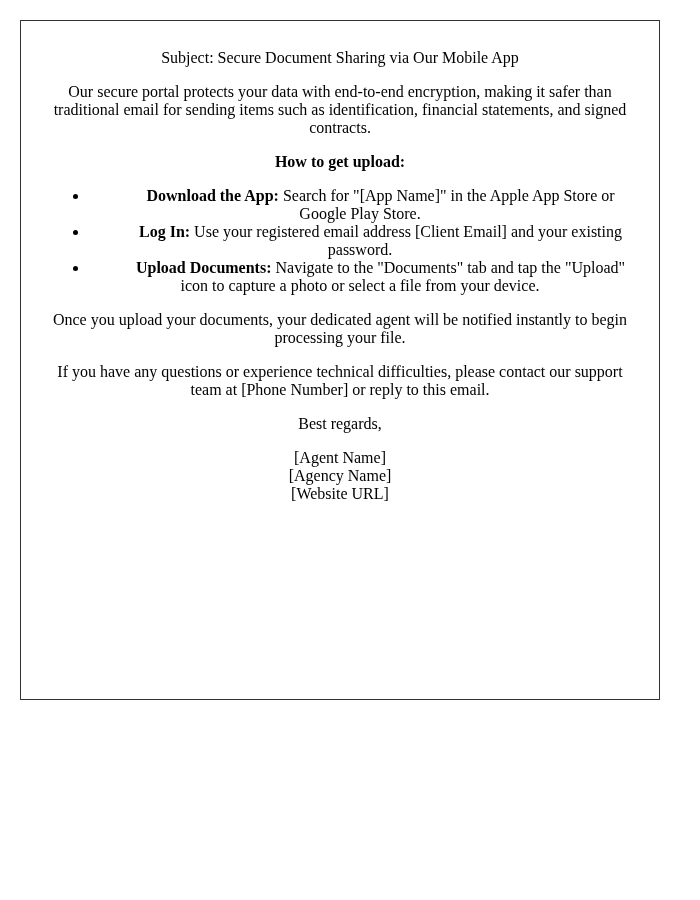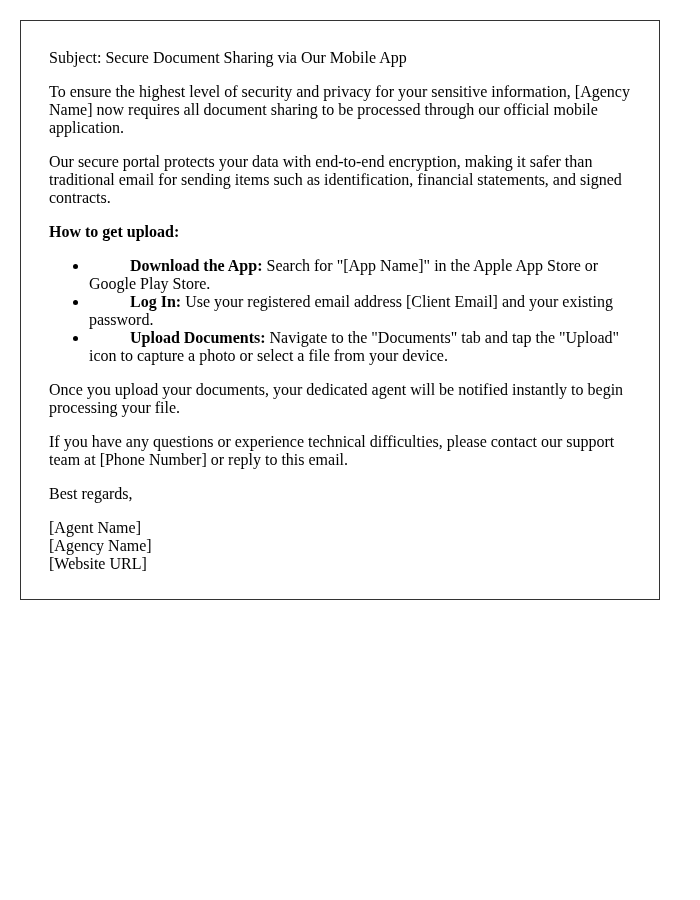--- a/index.html
+++ b/index.html
@@ -12,26 +12,27 @@
       height: 900px;
       position: relative;
       font-family: "Liberation Serif", "DejaVu Serif", serif;
       color: #000000;
     }
     .page {
       position: absolute;
       left: 20px;
       top: 20px;
       width: 640px;
-      height: 580px;
+      height: 680px;
       border: 1px solid #333333;
       box-sizing: border-box;
       padding: 28px 28px 0 28px;
       font-size: 16px;
       line-height: 18px;
+      text-align: center;
     }
     .page p {
       margin: 0 0 16px 0;
     }
     .page .subject { margin-top: 0; }
     .page .heading { font-weight: bold; }
     .page ul {
       margin: 0 0 16px 0;
       padding-left: 40px;
     }
@@ -39,21 +40,20 @@
       margin: 0;
     }
     .page ul li b { font-weight: bold; margin-left: 41px; }
     .sig-line { display: block; font-family: Liberation Serif, serif; }
   </style>
 </head>
 <body>
 
 <div class="page">
   <p class="subject">Subject: Secure Document Sharing via Our Mobile App</p>
-  <p>To ensure the highest level of security and privacy for your sensitive information, [Agency Name] now requires all document sharing to be processed through our official mobile application.</p>
   <p>Our secure portal protects your data with end-to-end encryption, making it safer than traditional email for sending items such as identification, financial statements, and signed contracts.</p>
   <p class="heading">How to get upload:</p>
   <ul>
     <li><b>Download the App:</b><span> Search for "[App Name]" in the Apple App Store or Google Play Store.</span></li>
     <li><b>Log In:</b><span> Use your registered email address [Client Email] and your existing password.</span></li>
     <li><b>Upload Documents:</b><span> Navigate to the "Documents" tab and tap the "Upload" icon to capture a photo or select a file from your device.</span></li>
   </ul>
   <p>Once you upload your documents, your dedicated agent will be notified instantly to begin processing your file.</p>
   <p>If you have any questions or experience technical difficulties, please contact our support team at [Phone Number] or reply to this email.</p>
   <p>Best regards,</p>

